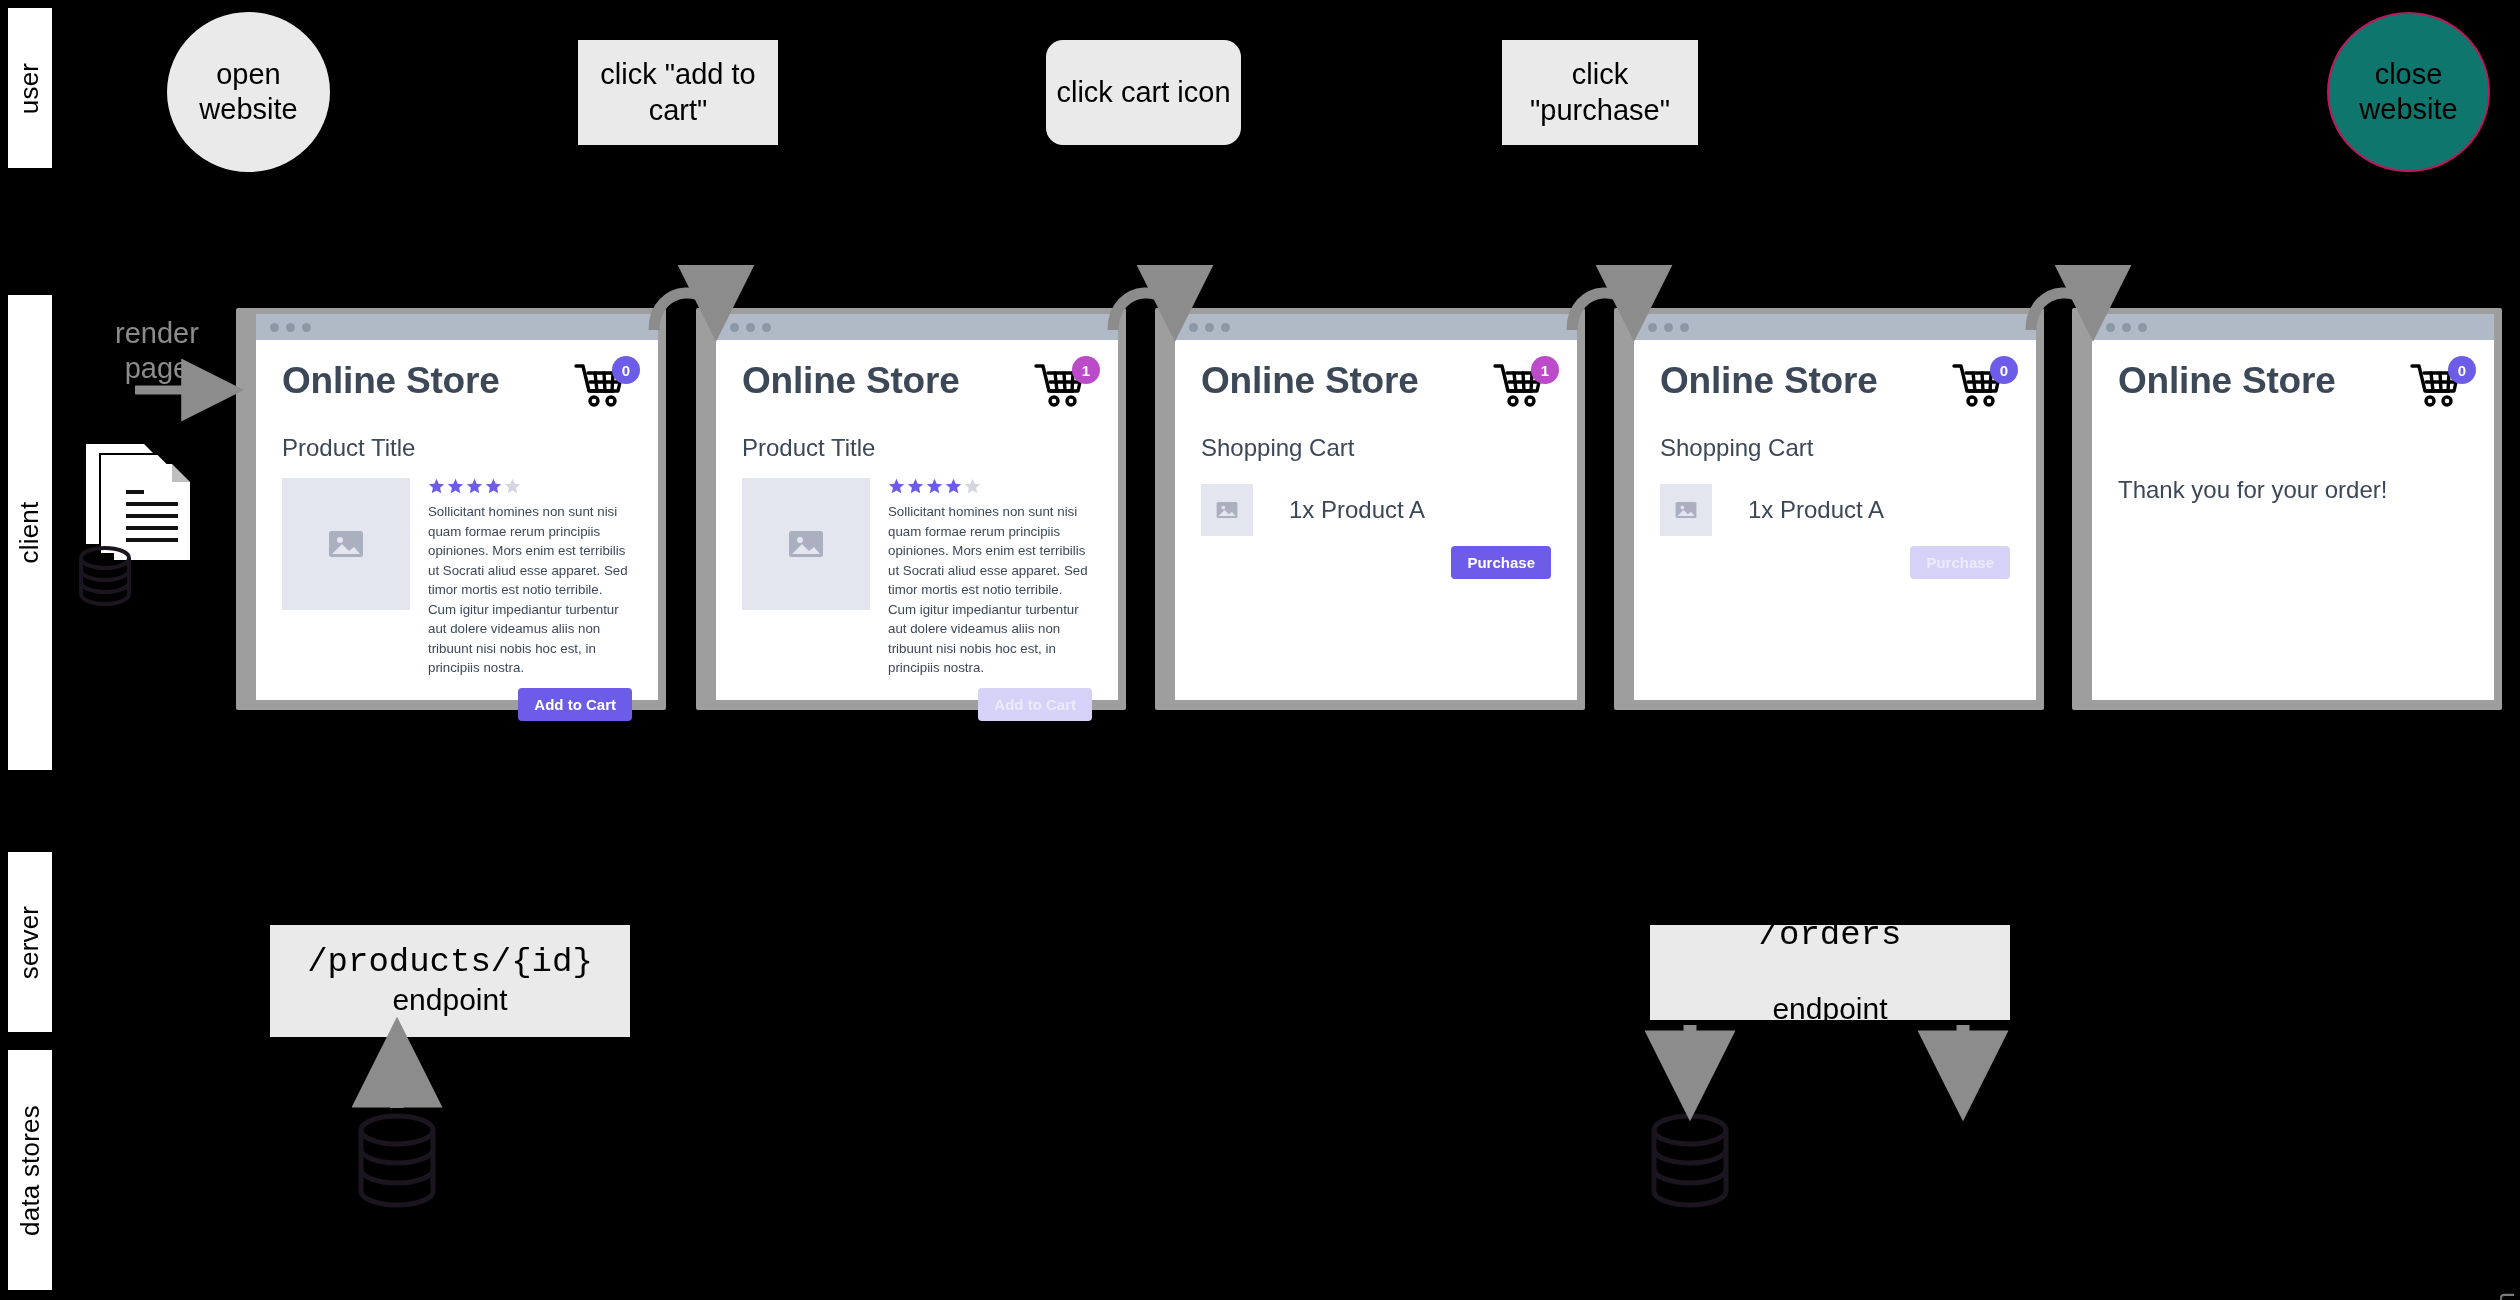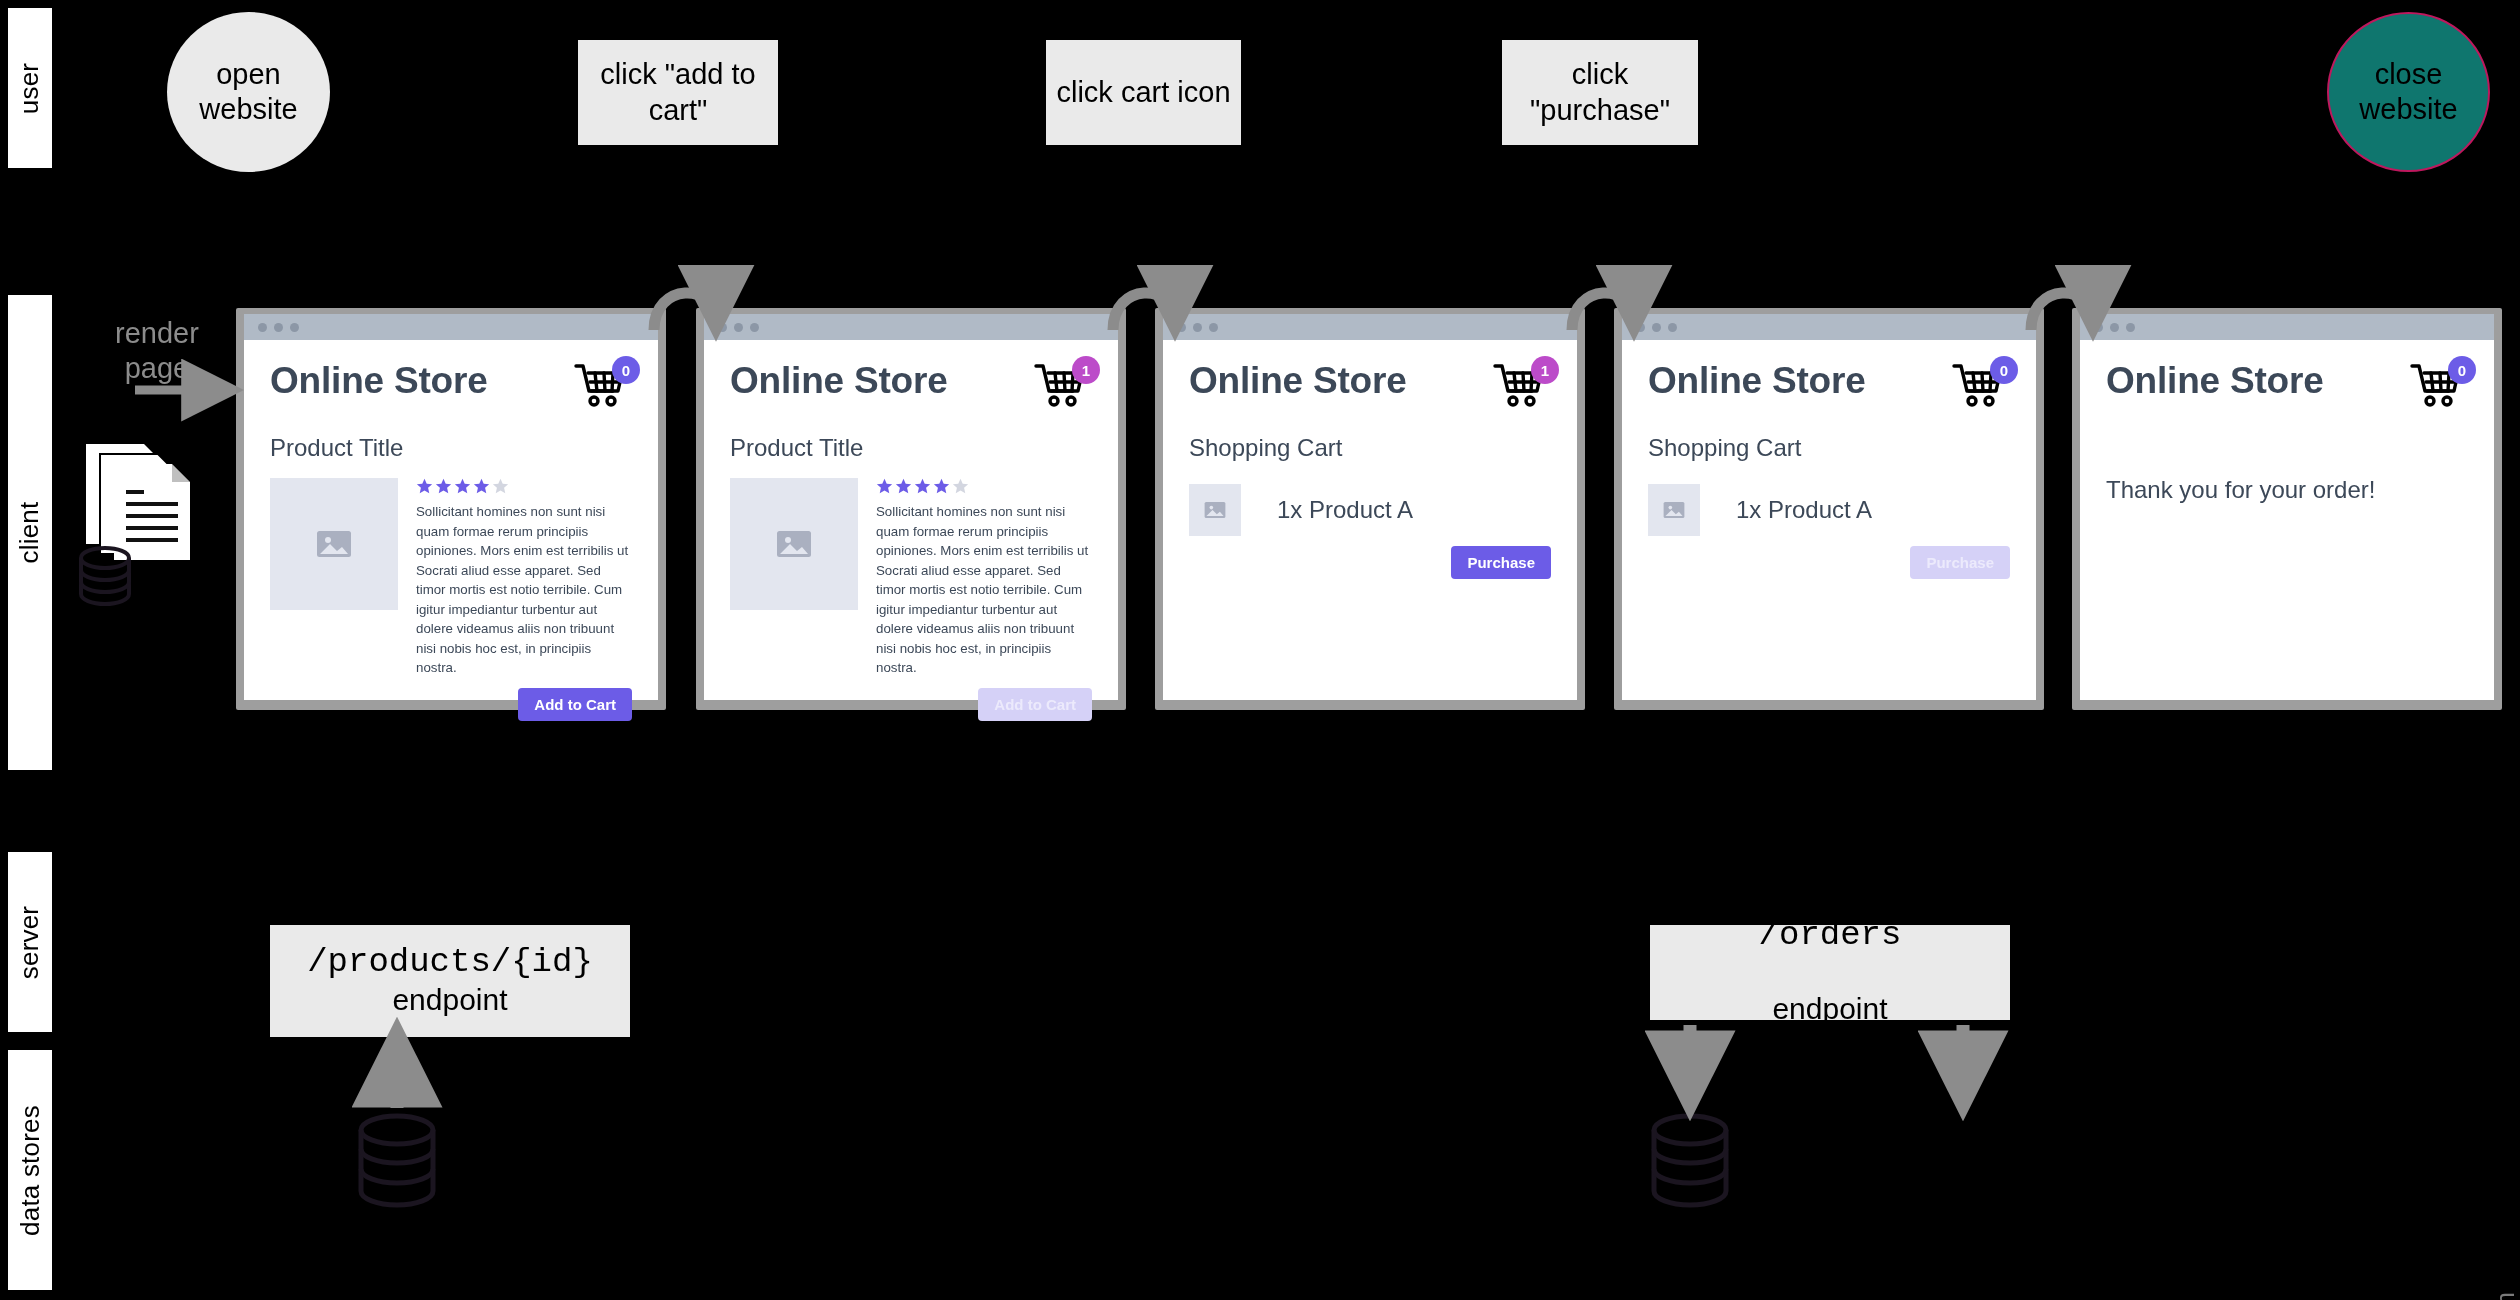--- a/index.html
+++ b/index.html
@@ -57,21 +57,21 @@
   .endpoint-mono {
     font-family: "Liberation Mono", monospace;
     font-size: 34px; line-height: 1.1;
   }
   .endpoint-sub { font-size: 30px; line-height: 1.25; }
 
   
   .browser {
     position: absolute;
     background: #9e9e9e;          
-    padding: 6px 8px 10px 8px;
+    padding: 6px 8px 10px 20px;
     border-radius: 2px;
   }
   .browser-inner { background:#ffffff; width:100%; height:100%; display:flex; flex-direction:column; }
   .titlebar {
     height: 26px; background: #b0bac6;
     display:flex; align-items:center; gap:7px; padding-left:14px;
     flex: 0 0 auto;
   }
   .dot { width:9px; height:9px; border-radius:50%; background:#8c97a6; }
   .page { flex:1 1 auto; position:relative; padding: 22px 26px 16px 26px; }
@@ -154,21 +154,21 @@
   </div>
 
   <div class="ellipse" style="left:167px; top:12px; width:163px; height:160px;">
     <div>open website</div>
   </div>
 
   <div class="grey-box" style="left:578px; top:40px; width:200px; height:105px;">
     <div>click "add to cart"</div>
   </div>
 
-  <div class="grey-box" style="left:1046px; top:40px; width:195px; height:105px;">
+  <div class="grey-box" style="left:1046px; top:40px; width:195px; height:105px;border-radius:17px;">
     <div>click cart icon</div>
   </div>
 
   <div class="grey-box" style="left:1502px; top:40px; width:196px; height:105px;">
     <div>click "purchase"</div>
   </div>
 
   <div class="ellipse outlined" style="left:2327px; top:12px; width:163px; height:160px;">
     <div>close website</div>
   </div>

